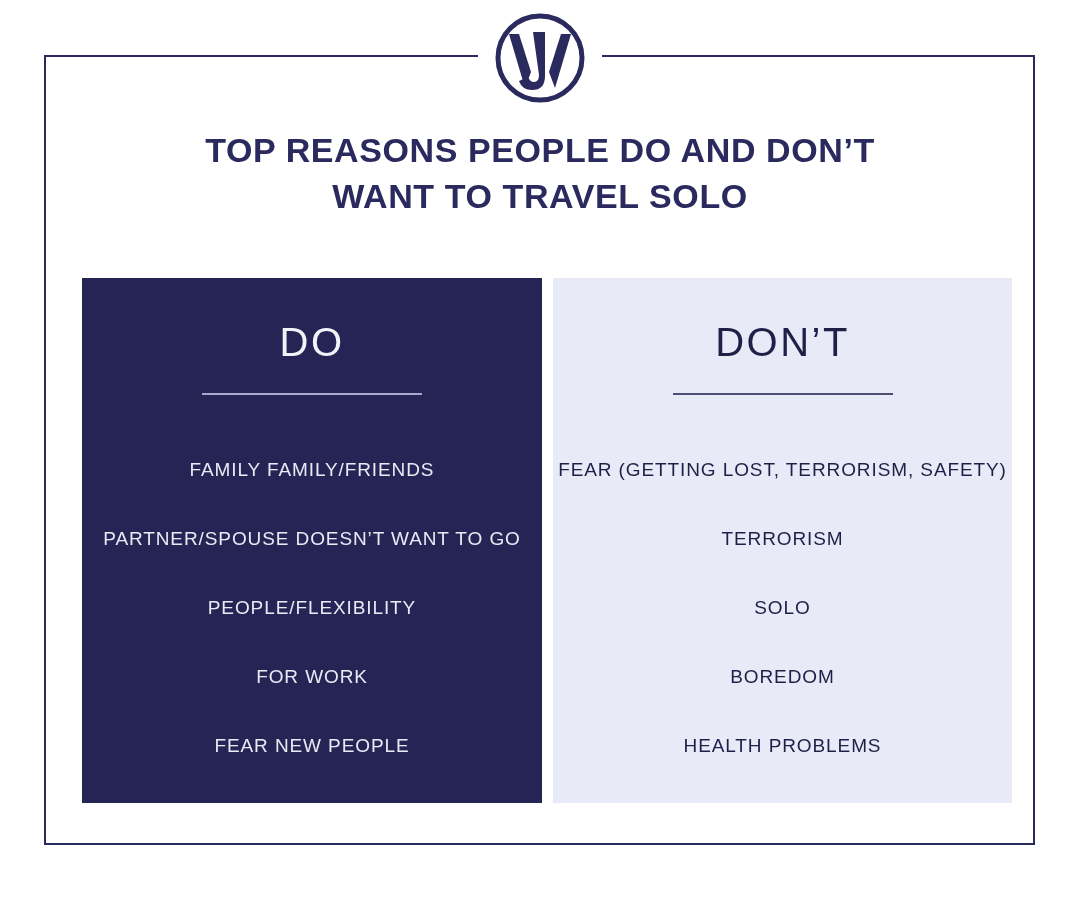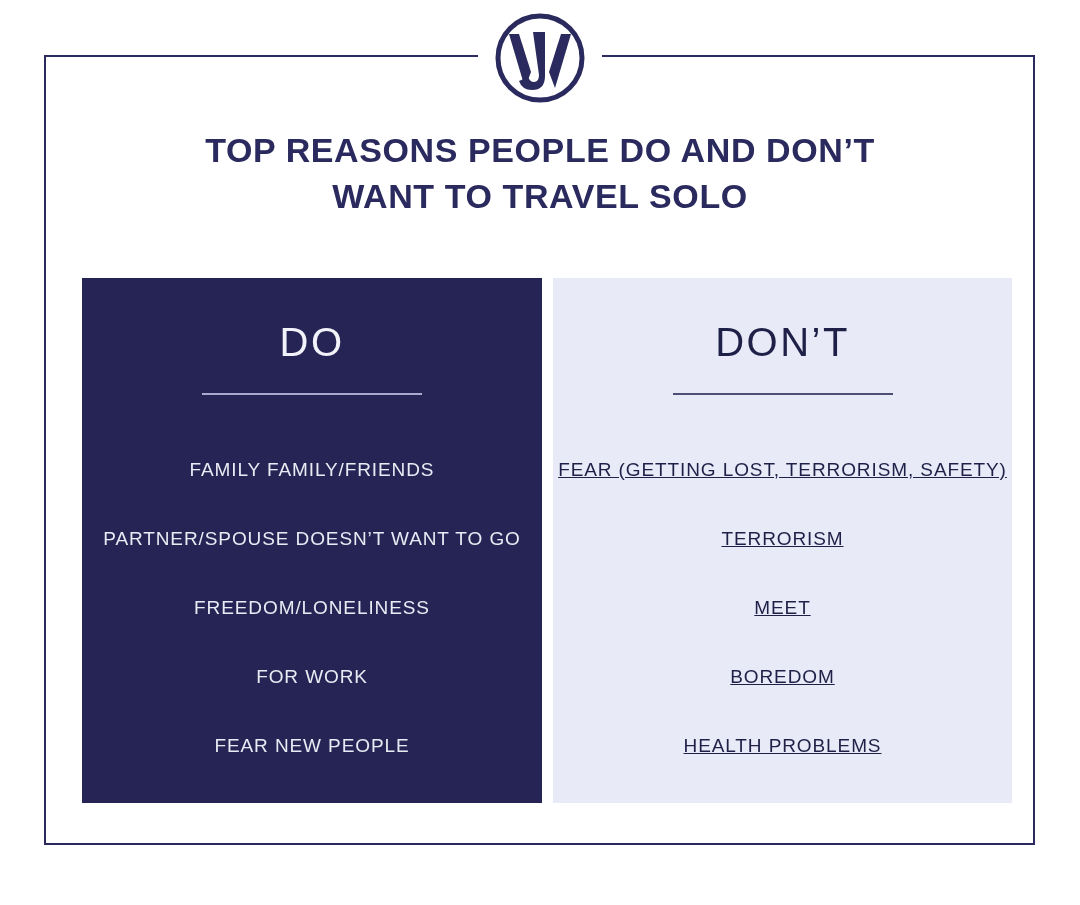--- a/index.html
+++ b/index.html
@@ -122,21 +122,21 @@
     text-align: center;
     font-family: "Liberation Sans", sans-serif;
     font-weight: normal;
     font-size: 19px;
     letter-spacing: 0.9px;
     height: 69px;
     line-height: 69px;
     white-space: nowrap;
   }
   .panel-do .panel-list li { color: #e9eaf4; }
-  .panel-dont .panel-list li { color: #1f2048; text-decoration: underline; }
+  .panel-dont .panel-list li { color: #1f2048; }
 </style>
 </head>
 <body>
 
 <div id="infographic">
 
   <div class="frame"></div>
 
   <div class="logo-wrap">
     <div class="logo-plate">
@@ -158,32 +158,32 @@
   </div>
 
   <div class="panels">
 
     <section class="panel panel-do">
       <div class="panel-head">DO</div>
       <div class="rule"></div>
       <ul class="panel-list">
         <li>FAMILY FAMILY/FRIENDS</li>
         <li>PARTNER/SPOUSE DOESN’T WANT TO GO</li>
-        <li>FREEDOM/LONELINESS</li>
+        <li>PEOPLE/FLEXIBILITY</li>
         <li>FOR WORK</li>
         <li>FEAR NEW PEOPLE</li>
       </ul>
     </section>
 
     <section class="panel panel-dont">
       <div class="panel-head">DON’T</div>
       <div class="rule"></div>
       <ul class="panel-list">
         <li>FEAR (GETTING LOST, TERRORISM, SAFETY)</li>
         <li>TERRORISM</li>
-        <li>MEET</li>
+        <li>SOLO</li>
         <li>BOREDOM</li>
         <li>HEALTH PROBLEMS</li>
       </ul>
     </section>
 
   </div>
 </div>
 
 </body></html>

